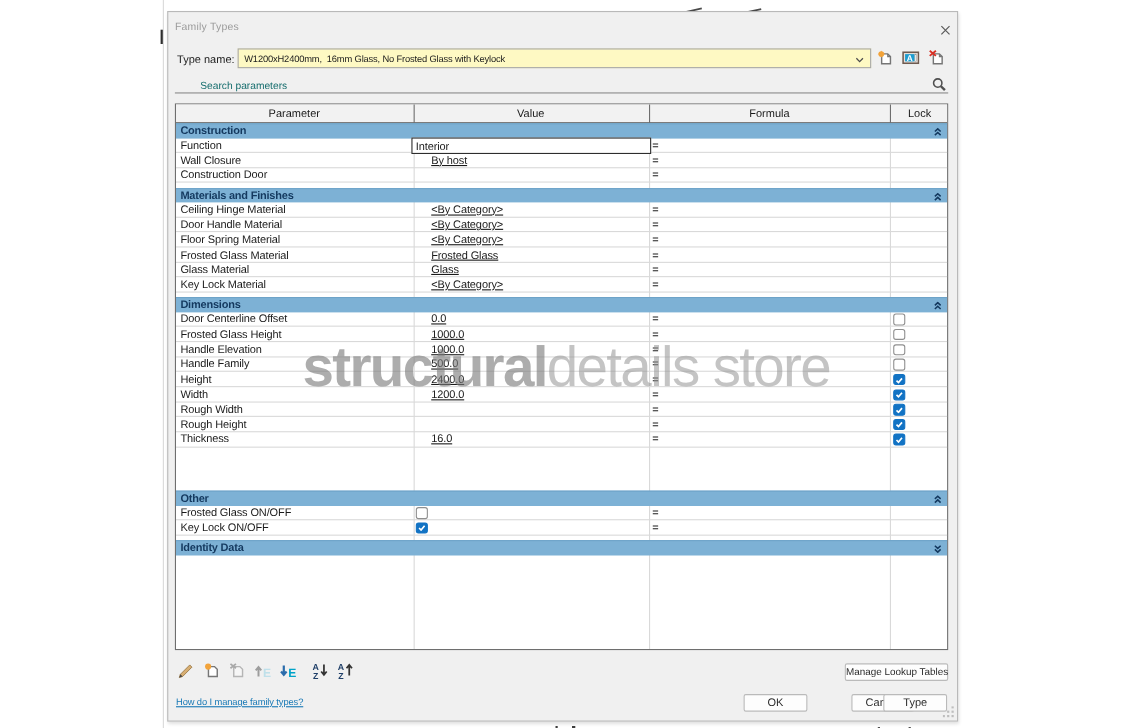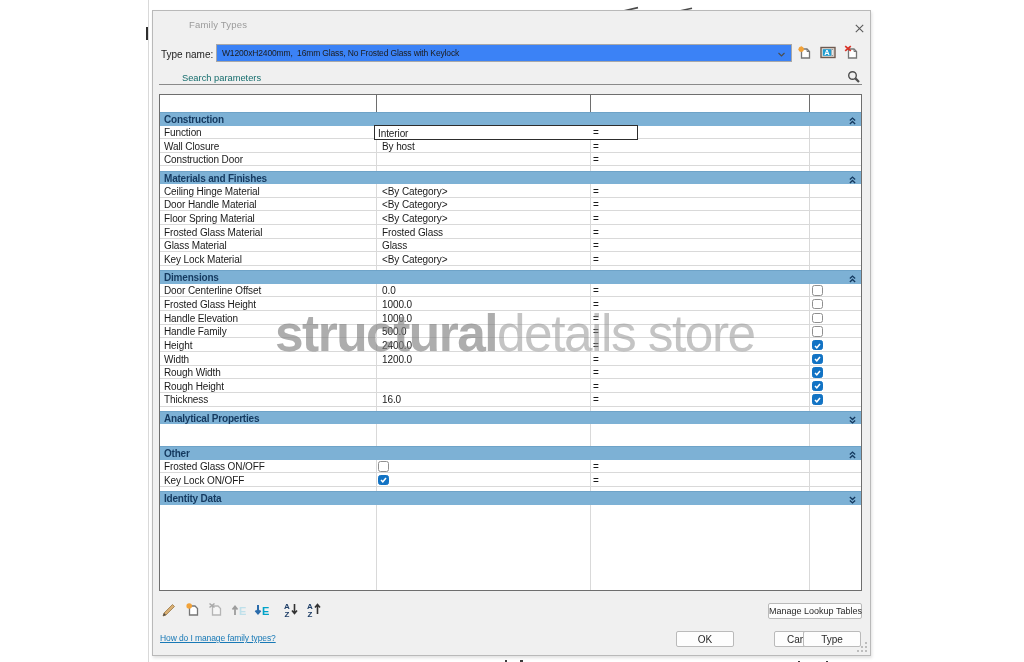--- a/index.html
+++ b/index.html
@@ -3,26 +3,26 @@
 <style>
 * { margin:0; padding:0; box-sizing:border-box; }
 html,body { width:1024px; height:662px; background:#fff; overflow:hidden;
   font-family:"Liberation Sans", sans-serif; }
 #page { position:relative; width:1024px; height:662px; }
 .abs { position:absolute; }
 
 
 #dlg { position:absolute; left:152px; top:10px; width:719px; height:646px;
   background:#f0f0f0; border:1px solid #b9b9b9; box-shadow:1px 2px 3px rgba(0,0,0,.12); }
-#title { position:absolute; left:6px; top:8px; font-size:9.5px; color:#9b9b9b; letter-spacing:0.2px;margin-left:30px; }
+#title { position:absolute; left:6px; top:8px; font-size:9.5px; color:#9b9b9b; letter-spacing:0.2px; }
 #closex { position:absolute; left:702px; top:8px; width:10px; height:10px; }
 
 
 #tnlabel { position:absolute; left:8px; top:38px; font-size:10px; color:#1c1c1c; }
-#combo { position:absolute; left:63px; top:33px; width:576px; height:18px; background:#3b82f6;
+#combo { position:absolute; left:63px; top:33px; width:576px; height:18px; background:#fef9c3;
   border:1px solid #a8a8a8; font-size:8.5px; letter-spacing:-0.15px; color:#1c1c1c; line-height:16px; padding-left:5px; }
 #combo .arrow { position:absolute; right:5px; top:3px; color:#4d4d4d; }
 
 
 #searchtxt { position:absolute; left:9px; top:62px; font-size:9.3px; color:#156d6d;margin-left:20px; }
 #searchline { position:absolute; left:6px; top:63px; width:703px; height:11px;
   border-bottom:1px solid #8a8a8a; }
 
 
 #tbl { position:absolute; left:6px; top:83px;
@@ -35,23 +35,23 @@
 
 .band { position:absolute; left:0; width:100%; height:13.5px; background:#7db1d5;
   border-top:1px solid #6ea3c8; font-size:10px; font-weight:bold; color:#14395f; letter-spacing:-0.2px;
   line-height:13px; padding-left:4px; }
 .bandchev { position:absolute; right:5px; top:2px; }
 .bandchev .p { fill:none; stroke:#14395f; stroke-width:1.6; }
 
 .trow { position:absolute; left:0; width:100%; height:13.65px;
   border-bottom:1px solid #d9d9d9; font-size:10px; color:#1a1a1a; letter-spacing:-0.1px; }
 .trow .pl { position:absolute; left:4px; top:1.5px; }
-.trow .vl { position:absolute; left:222px; top:1.5px; }
+.trow .vl { position:absolute; left:232px; top:1.5px;text-decoration:underline; }
 .trow .fm { position:absolute; left:433px; top:1.5px; }
-.focusbox { position:absolute; left:214px; top:-0.5px; width:264px;
+.focusbox { position:absolute; left:214px; top:-0.5px; width:218px;
   height:14.5px; background:#fff; border:1.4px solid #2d2d2d; }
 .focusbox .fv { position:absolute; left:3px; top:1.5px; }
 .cb { position:absolute; top:1.6px; width:10.5px; height:10.5px; background:#fff;
   border:1px solid #8f8f8f; border-radius:2.5px; }
 .cb.on { background:#1273c4; border-color:#1273c4; }
 .cb svg { position:absolute; left:1px; top:1.6px; }
 
 
 .btn { position:absolute; background:#fdfdfd; border:1px solid #bababa; border-radius:2px;
   font-size:10px; color:#2a2a2a; text-align:center; white-space:nowrap; }
@@ -116,20 +116,26 @@
     </svg>
 
     <div id="searchtxt">Search parameters</div>
     <div id="searchline"></div>
     <svg class="abs" style="left:694px;top:59px" width="14" height="14" viewBox="0 0 14 14">
       <circle cx="5.5" cy="5.5" r="3.8" fill="none" stroke="#4f4f4f" stroke-width="1.4"></circle>
       <path d="M8.4 8.4 L12 12" stroke="#4f4f4f" stroke-width="2.2"></path>
     </svg>
 
     <div id="tbl">
+      <div id="thead">
+        <span style="left:0;width:215px">Parameter</span>
+        <span style="left:215px;width:215px">Value</span>
+        <span style="left:430px;width:219px">Formula</span>
+        <span style="left:649px;width:54px">Lock</span>
+      </div>
       <div class="hdiv" style="left:215.5px"></div>
       <div class="hdiv" style="left:430px"></div>
       <div class="hdiv" style="left:649px"></div>
       <div class="bdiv" style="left:215.5px"></div>
       <div class="bdiv" style="left:430px"></div>
       <div class="bdiv" style="left:649px"></div>
 <div class="band" style="top:17.0px">Construction<span class="bandchev"><svg width="7" height="8" viewBox="0 0 8 9">
               <path d="M1 4 L4 1.2 L7 4" class="p"></path>
               <path d="M1 7.8 L4 5 L7 7.8" class="p"></path>
             </svg></span></div>
@@ -252,24 +258,20 @@
 <div class="trow" style="top:297.9px">
           <span class="pl">Thickness</span>
           <span class="vl">16.0</span>
           <span class="fm">=</span>
           <span class="cb on" style="left:652px">
             <svg width="7" height="6" viewBox="0 0 7 6">
               <path d="M1 3 L2.8 4.8 L6 1" stroke="#fff" stroke-width="1.5" fill="none"></path>
             </svg>
           </span>
         </div>
-<div class="band" style="top:315.8px">Analytical Properties<span class="bandchev"><svg width="7" height="8" viewBox="0 0 8 9">
-              <path d="M1 1.2 L4 4 L7 1.2" class="p"></path>
-              <path d="M1 5 L4 7.8 L7 5" class="p"></path>
-            </svg></span></div>
 <div class="band" style="top:351.2px">Other<span class="bandchev"><svg width="7" height="8" viewBox="0 0 8 9">
               <path d="M1 4 L4 1.2 L7 4" class="p"></path>
               <path d="M1 7.8 L4 5 L7 7.8" class="p"></path>
             </svg></span></div>
 <div class="trow" style="top:364.7px">
           <span class="pl">Frosted Glass ON/OFF</span>
           <span class="cb" style="left:218px"></span>
           <span class="fm">=</span>
         </div>
 <div class="trow" style="top:378.3px">

